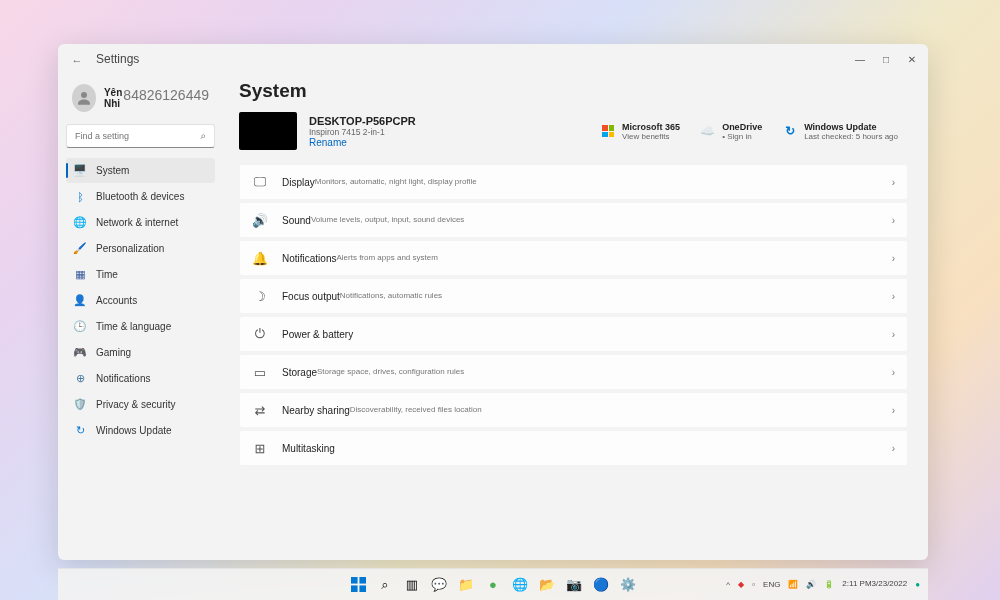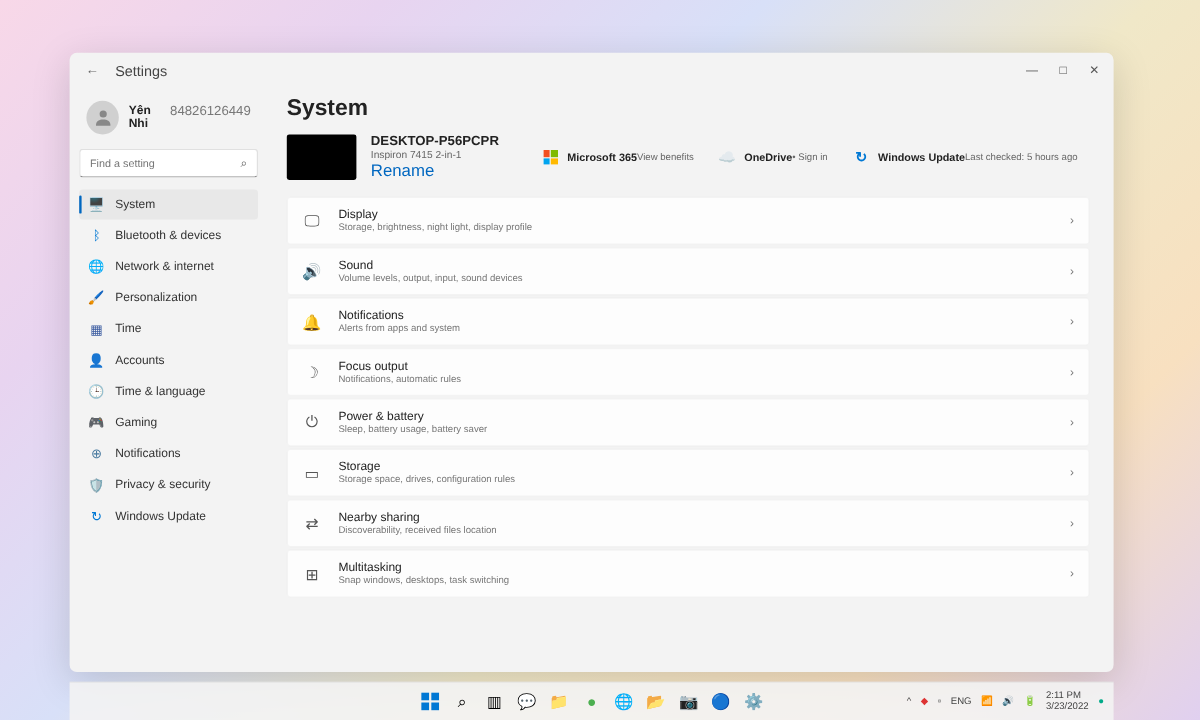--- a/index.html
+++ b/index.html
@@ -11,57 +11,57 @@
 .title-text{font-size:12px;color:#444}
 .win-controls{display:flex;gap:14px}
 .win-btn{width:12px;height:12px;display:flex;align-items:center;justify-content:center;color:#555;font-size:10px;cursor:pointer}
 .content{flex:1;display:flex;overflow:hidden}
 .sidebar{width:165px;padding:6px 8px;display:flex;flex-direction:column}
 .profile{display:flex;align-items:center;gap:8px;padding:4px 6px;margin-bottom:8px}
 .avatar{width:28px;height:28px;border-radius:50%;background:#d0d0d0;display:flex;align-items:center;justify-content:center}
 .avatar svg{width:18px;height:18px;fill:#888}
 .profile-info{display:flex;flex-direction:row}
 .profile-name{font-size:10px;font-weight:600;color:#222}
-.profile-id{font-size:11px;color:#777}
+.profile-id{font-size:14px;color:#777}
 .search-box{height:24px;background:#fff;border:1px solid #e0e0e0;border-bottom:1.5px solid #888;border-radius:3px;display:flex;align-items:center;padding:0 8px;margin-bottom:10px}
 .search-box input{flex:1;border:none;outline:none;font-size:9px;color:#666;background:transparent}
 .search-icon{font-size:10px;color:#666}
 .nav{display:flex;flex-direction:column;gap:1px}
 .nav-item{display:flex;align-items:center;gap:9px;padding:6px 8px;border-radius:3px;cursor:pointer;font-size:10px;color:#333;position:relative}
 .nav-item.active{background:#e8e8e8}
 .nav-item.active::before{content:'';position:absolute;left:0;top:5px;bottom:5px;width:2px;background:#0067c0;border-radius:2px}
 .nav-icon{width:13px;height:13px;display:flex;align-items:center;justify-content:center;font-size:11px}
 .main{flex:1;padding:6px 20px 0 16px;overflow-y:auto}
 .main::-webkit-scrollbar{width:4px}
 .main::-webkit-scrollbar-thumb{background:#bbb;border-radius:2px}
 .page-title{font-size:19px;font-weight:600;color:#222;margin-bottom:10px}
 .device-row{display:flex;align-items:center;gap:12px;margin-bottom:14px}
 .device-img{width:58px;height:38px;background:#000;border-radius:2px}
 .device-info{display:flex;flex-direction:column;flex:1}
 .device-name{font-size:11px;font-weight:600;color:#222}
 .device-model{font-size:8.5px;color:#666}
-.device-rename{font-size:14px;color:#0067c0;cursor:pointer}
+.device-rename{font-size:10px;color:#0067c0;cursor:pointer}
 .cloud-items{display:flex;gap:20px;margin-right:10px}
 .cloud-item{display:flex;align-items:center;gap:6px}
 .cloud-icon{width:16px;height:16px;display:flex;align-items:center;justify-content:center;font-size:12px}
-.cloud-text{display:flex;flex-direction:row}
+.cloud-text{display:flex;flex-direction:column}
 .cloud-title{font-size:9px;font-weight:600;color:#222}
 .cloud-sub{font-size:8px;color:#666}
 .settings-list{display:flex;flex-direction:column;gap:2px}
 .setting-item{background:#fdfdfd;border:1px solid rgba(0,0,0,0.04);border-radius:3px;padding:9px 12px;display:flex;align-items:center;gap:14px;cursor:pointer}
 .setting-icon{width:16px;height:16px;display:flex;align-items:center;justify-content:center;color:#555;font-size:13px}
-.setting-text{flex:1;display:flex;flex-direction:column}
+.setting-text{flex:1;display:flex;flex-direction:row}
 .setting-title{font-size:10px;color:#222}
 .setting-sub{font-size:8px;color:#777}
 .chevron{color:#777;font-size:10px}
 .taskbar{position:absolute;bottom:0;left:58px;width:870px;height:32px;background:rgba(243,243,243,0.9);display:flex;align-items:center;justify-content:center;border-top:1px solid rgba(0,0,0,0.05)}
 .taskbar-center{display:flex;gap:5px;align-items:center}
 .tb-icon{width:22px;height:22px;display:flex;align-items:center;justify-content:center;font-size:13px;cursor:pointer;border-radius:3px}
 .tray{position:absolute;right:8px;display:flex;align-items:center;gap:8px;font-size:8px;color:#444}
-.tray-time{display:flex;flex-direction:column;line-height:1.1}
+.tray-time{display:flex;align-items:flex-end;line-height:1.1}
 .ms365{display:grid;grid-template-columns:1fr 1fr;gap:1px;width:12px;height:12px}
 .ms365 div{width:100%;height:100%}
 </style>
 </head>
 <body>
 
 <div class="window">
   <div class="titlebar">
     <div class="titlebar-left">
       <div class="back-btn">←</div>
@@ -178,21 +178,21 @@
                 <div class="cloud-sub">Last checked: 5 hours ago</div>
               </div>
             </div>
           </div>
       </div>
       <div class="settings-list" id="settings">
           <div class="setting-item">
             <div class="setting-icon">🖵</div>
             <div class="setting-text">
               <div class="setting-title">Display</div>
-              <div class="setting-sub">Storage, brightness, night light, display profile</div>
+              <div class="setting-sub">Monitors, automatic, night light, display profile</div>
             </div>
             <span class="chevron">›</span>
           </div>
           <div class="setting-item">
             <div class="setting-icon">🔊</div>
             <div class="setting-text">
               <div class="setting-title">Sound</div>
               <div class="setting-sub">Volume levels, output, input, sound devices</div>
             </div>
             <span class="chevron">›</span>
@@ -210,21 +210,20 @@
             <div class="setting-text">
               <div class="setting-title">Focus output</div>
               <div class="setting-sub">Notifications, automatic rules</div>
             </div>
             <span class="chevron">›</span>
           </div>
           <div class="setting-item">
             <div class="setting-icon">⏻</div>
             <div class="setting-text">
               <div class="setting-title">Power &amp; battery</div>
-              <div class="setting-sub">Sleep, battery usage, battery saver</div>
             </div>
             <span class="chevron">›</span>
           </div>
           <div class="setting-item">
             <div class="setting-icon">▭</div>
             <div class="setting-text">
               <div class="setting-title">Storage</div>
               <div class="setting-sub">Storage space, drives, configuration rules</div>
             </div>
             <span class="chevron">›</span>
@@ -234,21 +233,20 @@
             <div class="setting-text">
               <div class="setting-title">Nearby sharing</div>
               <div class="setting-sub">Discoverability, received files location</div>
             </div>
             <span class="chevron">›</span>
           </div>
           <div class="setting-item">
             <div class="setting-icon">⊞</div>
             <div class="setting-text">
               <div class="setting-title">Multitasking</div>
-              <div class="setting-sub">Snap windows, desktops, task switching</div>
             </div>
             <span class="chevron">›</span>
           </div>
         </div>
     </div>
   </div>
 </div>
 
 <div class="taskbar">
   <div class="taskbar-center">

